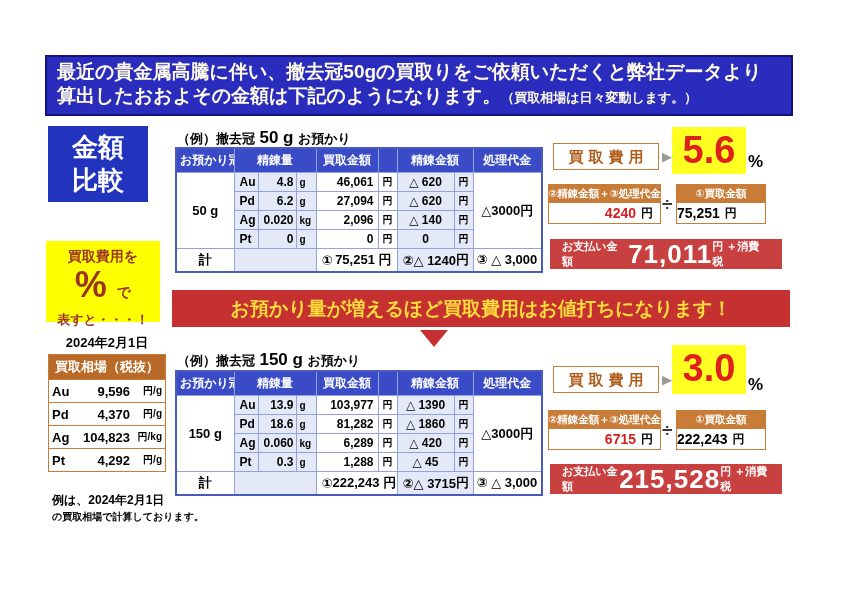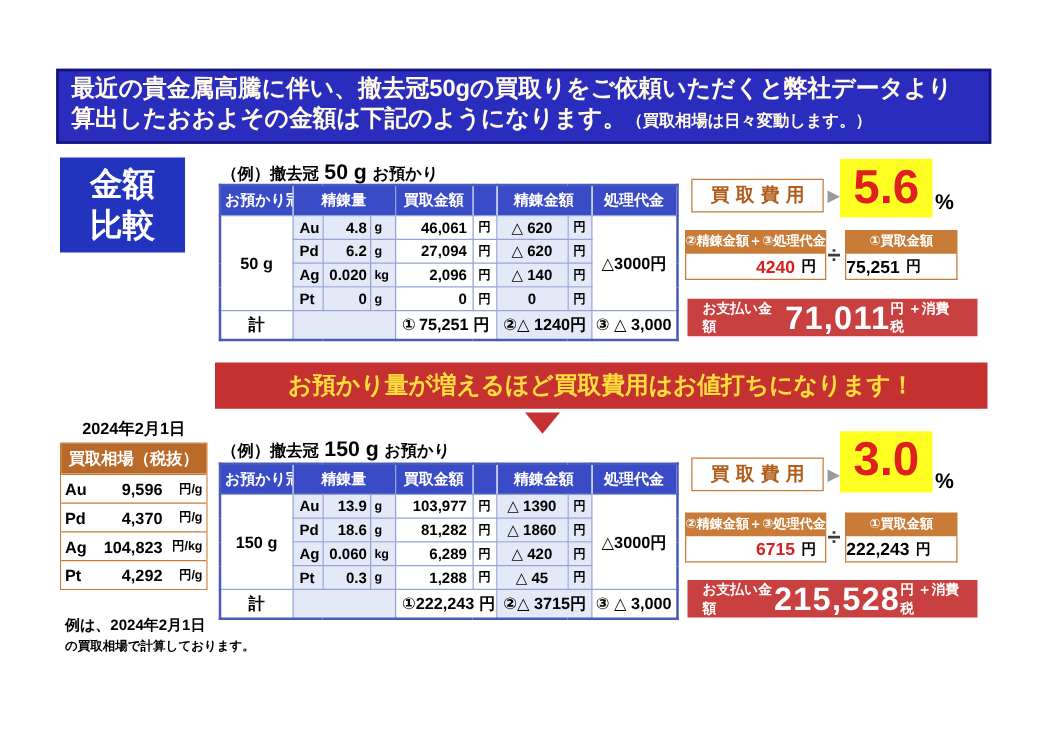--- a/index.html
+++ b/index.html
@@ -151,20 +151,25 @@
   <div class="abs top-banner">
     <div class="l1">最近の貴金属高騰に伴い、撤去冠50gの買取りをご依頼いただくと弊社データより</div>
     <div class="l2"><span>算出したおおよその金額は下記のようになります。</span><span class="small-note">（買取相場は日々変動します。）</span></div>
   </div>
 
   <div class="abs compare-box">
     <div>金額</div>
     <div>比較</div>
   </div>
 
+  <div class="abs percent-box">
+    <div class="pl1">買取費用を</div>
+    <div class="prow"><span>%</span> <span class="de">で</span></div>
+    <div class="pl2">表すと・・・！</div>
+  </div>
 
   <div class="abs date-label">2024年2月1日</div>
 
   <div class="abs market-table">
     <div class="mt-head">買取相場（税抜）</div>
     <div class="market-row">
       <span class="m">Au</span>
       <span class="p">9,596</span>
       <span class="u">円/g</span>
     </div>

